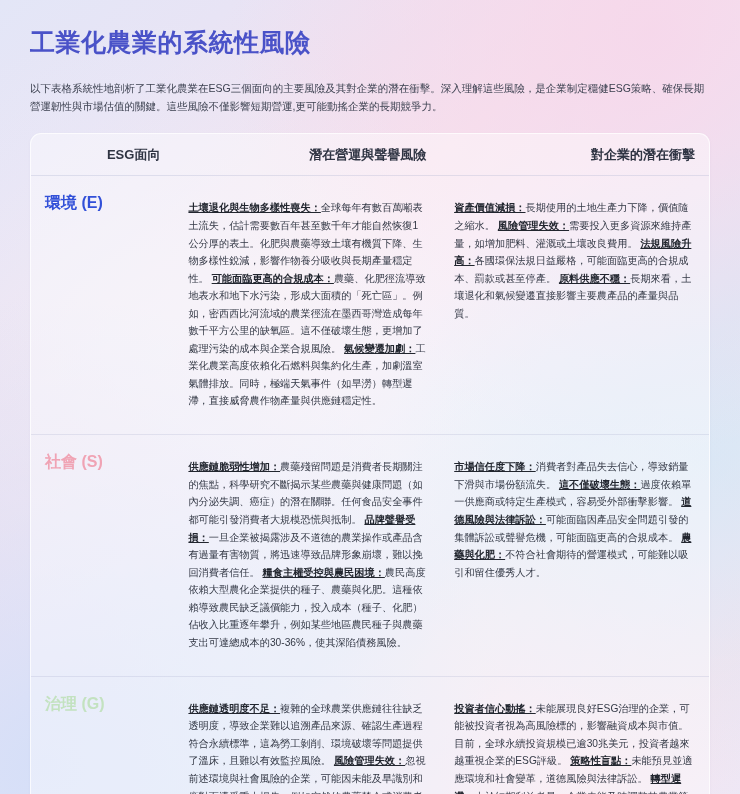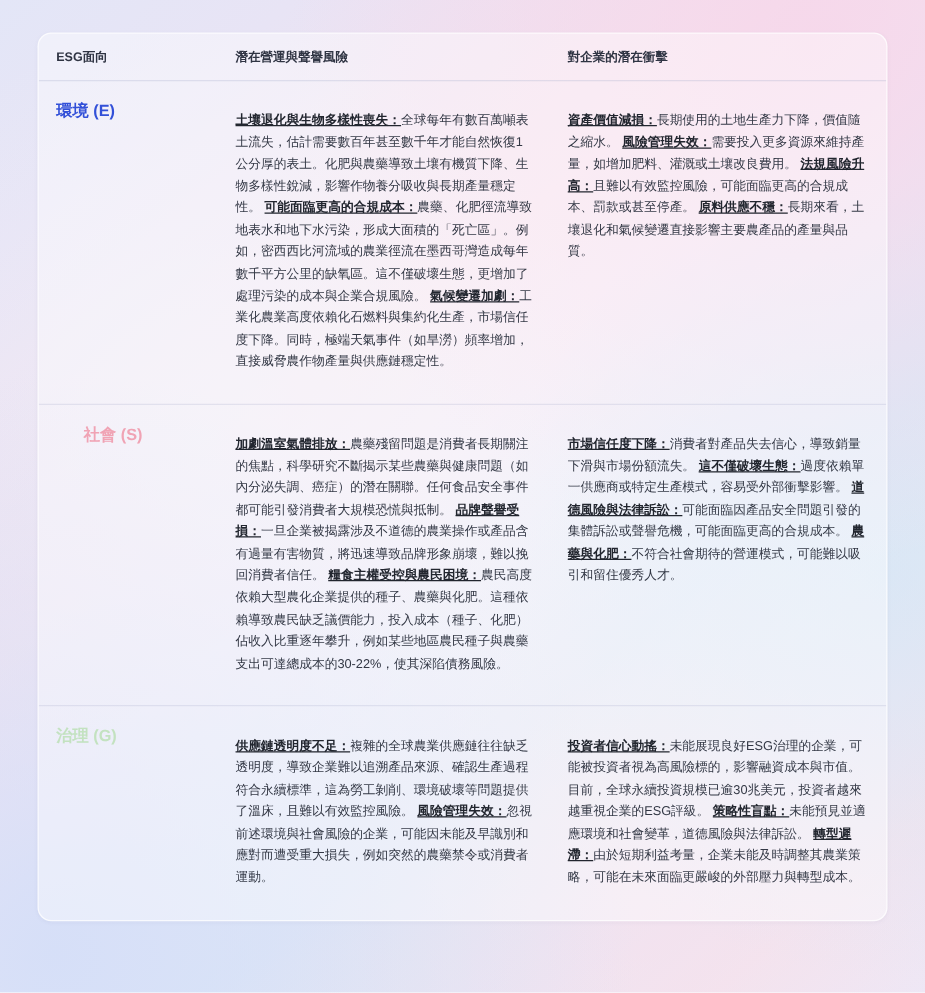--- a/index.html
+++ b/index.html
@@ -69,22 +69,22 @@
     border-radius: 11px;
     overflow: hidden;
     box-shadow: 0 1px 3px rgba(90, 95, 140, 0.05);
   }
   table.risk-table {
     width: 100%;
     border-collapse: collapse;
     table-layout: fixed;
   }
   table.risk-table th {
-    text-align: left;
-    font-size: 10px;
+    text-align: right;
+    font-size: 13px;
     font-weight: 700;
     color: #2f3443;
     padding: 12px 14px 11px 14px;
     border-bottom: 1px solid rgba(170, 175, 205, 0.30);
     vertical-align: top;
   }
   table.risk-table td {
     padding: 13px 14px 14px 14px;
     vertical-align: top;
     font-size: 10.2px;
@@ -92,63 +92,65 @@
     color: #333845;
     border-bottom: 1px solid rgba(170, 175, 205, 0.26);
   }
   table.risk-table tr:last-child td { border-bottom: none; }
   col.c-dim   { width: 143px; }
   col.c-risk  { width: 265px; }
   col.c-impact{ width: 268px; }
 
   .dim-label {
     font-weight: 700;
-    font-size: 13px;
+    font-size: 16px;
     white-space: nowrap;
   }
   .dim-e { color: #3250d8; }
   .dim-s { color: #f0a3b4; }
   .dim-g { color: #c3e2c0; }
   .cell b { font-weight: 700; color: #22262f; text-decoration: underline; }
 </style>
 </head>
 <body>
 
 <div class="page">
 
+  <h1 class="title">工業化農業的系統性風險</h1>
 
+  <p class="intro">以下表格系統性地剖析了工業化農業在ESG三個面向的主要風險及其對企業的潛在衝擊。深入理解這些風險，是企業制定穩健ESG策略、確保長期營運韌性與市場估值的關鍵。這些風險不僅影響短期營運,更可能動搖企業的長期競爭力。</p>
 
   <div class="table-card">
     <table class="risk-table">
       <colgroup>
         <col class="c-dim">
           <col class="c-risk">
           <col class="c-impact">
       </colgroup>
       <thead>
         <tr>
           <th>ESG面向</th>
           <th>潛在營運與聲譽風險</th>
           <th>對企業的潛在衝擊</th>
         </tr>
       </thead>
       <tbody id="table-body">
           <tr>
             <td><span class="dim-label dim-e" style="color: rgb(50, 80, 216);">環境 (E)</span></td>
             <td>
-              <p class="cell"><b>土壤退化與生物多樣性喪失：</b><span>全球每年有數百萬噸表土流失，估計需要數百年甚至數千年才能自然恢復1公分厚的表土。化肥與農藥導致土壤有機質下降、生物多樣性銳減，影響作物養分吸收與長期產量穩定性。 </span><b>可能面臨更高的合規成本：</b><span>農藥、化肥徑流導致地表水和地下水污染，形成大面積的「死亡區」。例如，密西西比河流域的農業徑流在墨西哥灣造成每年數千平方公里的缺氧區。這不僅破壞生態，更增加了處理污染的成本與企業合規風險。 </span><b>氣候變遷加劇：</b><span>工業化農業高度依賴化石燃料與集約化生產，市場信任度下降。同時，極端天氣事件（如旱澇）頻率增加，直接威脅農作物產量與供應鏈穩定性。</span></p>
+              <p class="cell"><b>土壤退化與生物多樣性喪失：</b><span>全球每年有數百萬噸表土流失，估計需要數百年甚至數千年才能自然恢復1公分厚的表土。化肥與農藥導致土壤有機質下降、生物多樣性銳減，影響作物養分吸收與長期產量穩定性。 </span><b>可能面臨更高的合規成本：</b><span>農藥、化肥徑流導致地表水和地下水污染，形成大面積的「死亡區」。例如，密西西比河流域的農業徑流在墨西哥灣造成每年數千平方公里的缺氧區。這不僅破壞生態，更增加了處理污染的成本與企業合規風險。 </span><b>氣候變遷加劇：</b><span>工業化農業高度依賴化石燃料與集約化生產，加劇溫室氣體排放。同時，極端天氣事件（如旱澇）轉型遲滯，直接威脅農作物產量與供應鏈穩定性。</span></p>
             </td>
             <td>
-              <p class="cell"><b>資產價值減損：</b><span>長期使用的土地生產力下降，價值隨之縮水。 </span><b>風險管理失效：</b><span>需要投入更多資源來維持產量，如增加肥料、灌溉或土壤改良費用。 </span><b>法規風險升高：</b><span>且難以有效監控風險，可能面臨更高的合規成本、罰款或甚至停產。 </span><b>原料供應不穩：</b><span>長期來看，土壤退化和氣候變遷直接影響主要農產品的產量與品質。</span></p>
+              <p class="cell"><b>資產價值減損：</b><span>長期使用的土地生產力下降，價值隨之縮水。 </span><b>風險管理失效：</b><span>需要投入更多資源來維持產量，如增加肥料、灌溉或土壤改良費用。 </span><b>法規風險升高：</b><span>各國環保法規日益嚴格，可能面臨更高的合規成本、罰款或甚至停產。 </span><b>原料供應不穩：</b><span>長期來看，土壤退化和氣候變遷直接影響主要農產品的產量與品質。</span></p>
             </td>
           </tr>
           <tr>
-            <td><span class="dim-label dim-s" style="color: rgb(240, 163, 180); margin-left: 22px;">社會 (S)</span></td>
+            <td><span class="dim-label dim-s" style="color: rgb(240, 163, 180);">社會 (S)</span></td>
             <td>
-              <p class="cell"><b>加劇溫室氣體排放：</b><span>農藥殘留問題是消費者長期關注的焦點，科學研究不斷揭示某些農藥與健康問題（如內分泌失調、癌症）的潛在關聯。任何食品安全事件都可能引發消費者大規模恐慌與抵制。 </span><b>品牌聲譽受損：</b><span>一旦企業被揭露涉及不道德的農業操作或產品含有過量有害物質，將迅速導致品牌形象崩壞，難以挽回消費者信任。 </span><b>糧食主權受控與農民困境：</b><span>農民高度依賴大型農化企業提供的種子、農藥與化肥。這種依賴導致農民缺乏議價能力，投入成本（種子、化肥）佔收入比重逐年攀升，例如某些地區農民種子與農藥支出可達總成本的30-22%，使其深陷債務風險。</span></p>
+              <p class="cell"><b>供應鏈脆弱性增加：</b><span>農藥殘留問題是消費者長期關注的焦點，科學研究不斷揭示某些農藥與健康問題（如內分泌失調、癌症）的潛在關聯。任何食品安全事件都可能引發消費者大規模恐慌與抵制。 </span><b>品牌聲譽受損：</b><span>一旦企業被揭露涉及不道德的農業操作或產品含有過量有害物質，將迅速導致品牌形象崩壞，難以挽回消費者信任。 </span><b>糧食主權受控與農民困境：</b><span>農民高度依賴大型農化企業提供的種子、農藥與化肥。這種依賴導致農民缺乏議價能力，投入成本（種子、化肥）佔收入比重逐年攀升，例如某些地區農民種子與農藥支出可達總成本的30-36%，使其深陷債務風險。</span></p>
             </td>
             <td>
               <p class="cell"><b>市場信任度下降：</b><span>消費者對產品失去信心，導致銷量下滑與市場份額流失。 </span><b>這不僅破壞生態：</b><span>過度依賴單一供應商或特定生產模式，容易受外部衝擊影響。 </span><b>道德風險與法律訴訟：</b><span>可能面臨因產品安全問題引發的集體訴訟或聲譽危機，可能面臨更高的合規成本。 </span><b>農藥與化肥：</b><span>不符合社會期待的營運模式，可能難以吸引和留住優秀人才。</span></p>
             </td>
           </tr>
           <tr>
             <td><span class="dim-label dim-g" style="color: rgb(195, 226, 192); text-align: right;">治理 (G)</span></td>
             <td>
               <p class="cell"><b>供應鏈透明度不足：</b><span>複雜的全球農業供應鏈往往缺乏透明度，導致企業難以追溯產品來源、確認生產過程符合永續標準，這為勞工剝削、環境破壞等問題提供了溫床，且難以有效監控風險。 </span><b>風險管理失效：</b><span>忽視前述環境與社會風險的企業，可能因未能及早識別和應對而遭受重大損失，例如突然的農藥禁令或消費者運動。 </span></p>
             </td>

